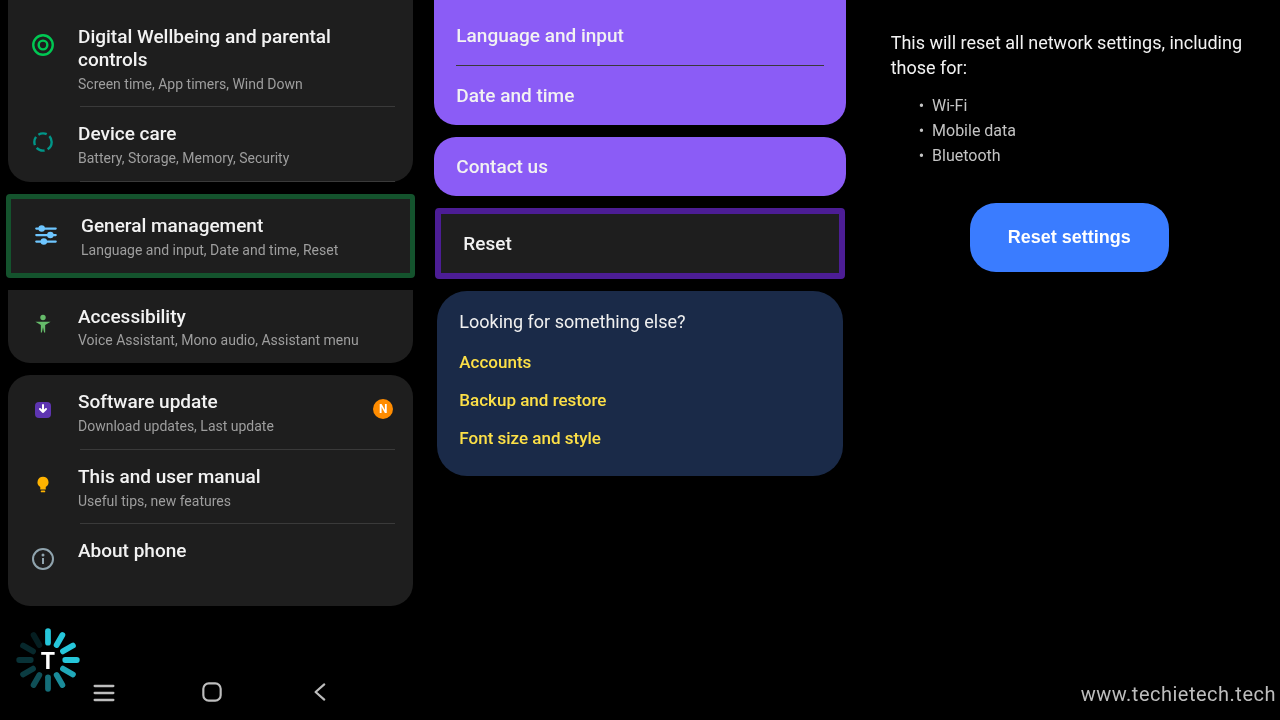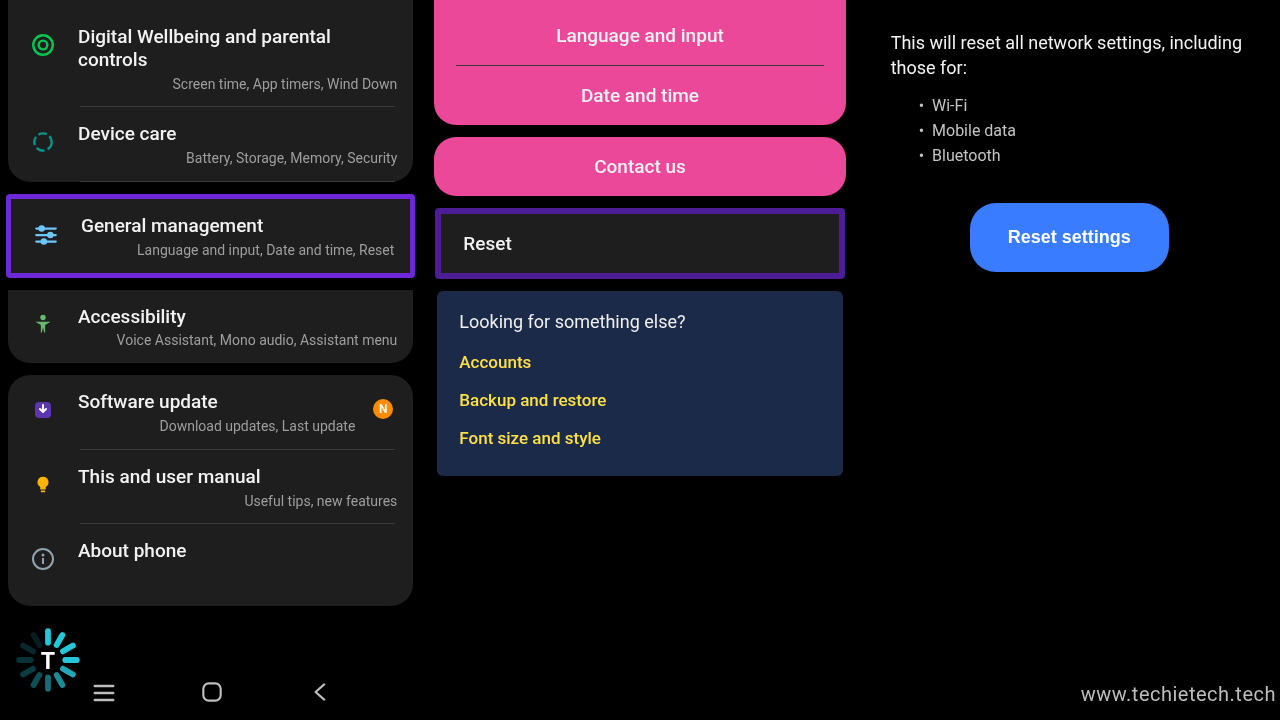--- a/index.html
+++ b/index.html
@@ -45,44 +45,43 @@
     width: 34px;
     height: 34px;
     flex: 0 0 34px;
     display: flex;
     align-items: center;
     justify-content: center;
     margin-top: 4px;
   }
   .row-text { flex: 1 1 auto; padding-top: 2px; }
   .row-title { font-size: 19px; font-weight: 500; color: #f2f2f2; line-height: 1.2; margin-bottom: 4px; }
-  .row-sub { font-size: 14px; color: #9e9e9e; line-height: 1.2; text-align: right; }
+  .row-sub { font-size: 14px; color: #9e9e9e; line-height: 1.2; }
   .badge-n {
     background: #ff8c00;
     color: #fff;
     font-size: 12px;
     font-weight: 700;
     width: 20px; height: 20px;
     border-radius: 50%;
     display: flex; align-items: center; justify-content: center;
     margin-top: 10px;
     margin-right: 4px;
   }
   .highlight {
-    border: 5px solid #6d28d9;
+    border: 5px solid #14532d;
     border-radius: 4px;
     margin: 6px 2px;
   }
   .highlight .row { background: #1e1e1e; border-radius: 0; }
   
   .mcard {
-    background: #ec4899;
+    background: #8b5cf6;
     border-radius: 22px;
     margin: 6px 1px;
-    text-align: center;
   }
   .mrow {
     padding: 18px 22px;
     font-size: 19px;
     font-weight: 500;
     color: #f2f2f2;
   }
   .mrow-divider {
     height: 1px;
     background: #3a3a3a;
@@ -90,21 +89,21 @@
     margin-right: 22px;
   }
   .mhighlight {
     border: 6px solid #4c1d95;
     border-radius: 4px;
     margin: 6px 2px;
   }
   .mhighlight .mrow { background: #1e1e1e; }
   .looking-card {
     background: #1a2a48;
-    border-radius: 6px;
+    border-radius: 30px;
     margin: 6px 4px;
     padding: 20px 22px 24px;
   }
   .looking-title { font-size: 18px; color: #f0f0f0; margin-bottom: 20px; }
   .looking-link { color: #fde047; font-size: 17px; font-weight: 500; margin-bottom: 18px; }
   .looking-link:last-child { margin-bottom: 4px; }
   
   .col3-inner { padding: 30px 28px 0; }
   .desc { font-size: 18px; color: #f2f2f2; line-height: 1.4; margin-bottom: 14px; }
   .bullets { margin-left: 28px; }

